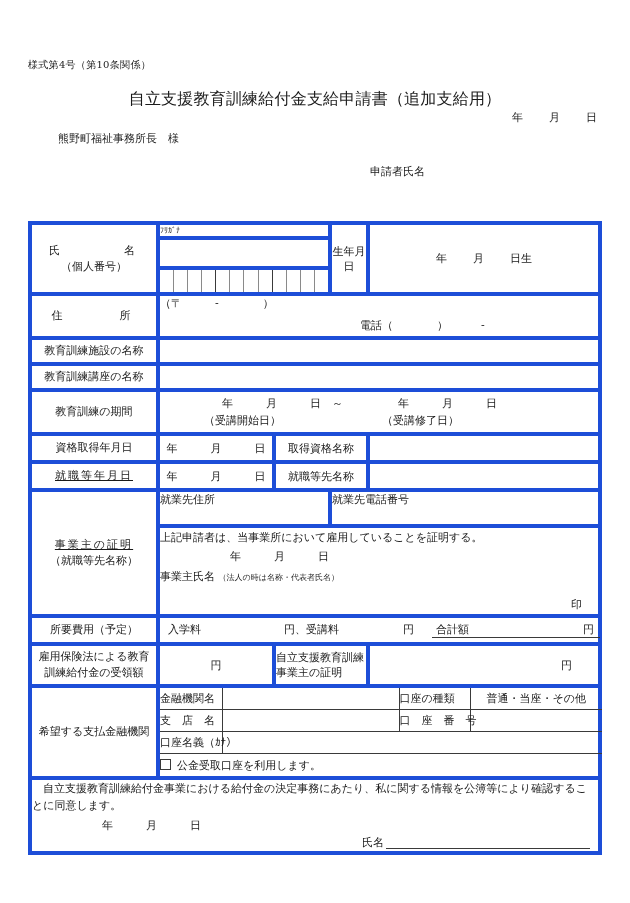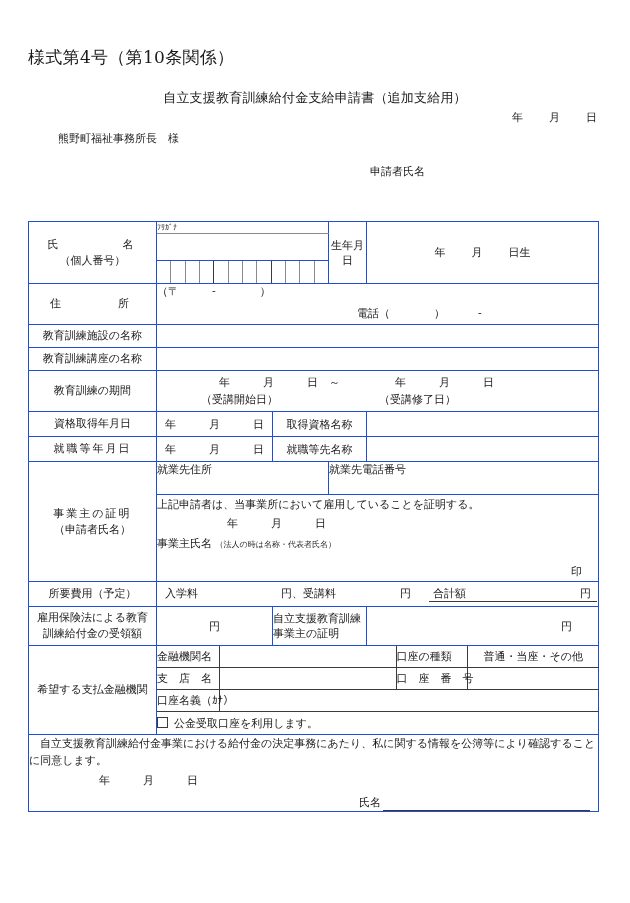--- a/index.html
+++ b/index.html
@@ -18,31 +18,31 @@
   }
   .page {
     position: absolute;
     inset: 0;
   }
 
   
   .form-no {
     position: absolute;
     left: 28px;
-    top: 46px;
-    font-size: 17px;
+    top: 58px;
+    font-size: 10px;
     letter-spacing: .3px;
     white-space: nowrap;
   }
   .doc-title {
     position: absolute;
     left: 0; right: 0;
     top: 89px;
     text-align: center;
-    font-size: 13px;
+    font-size: 16px;
     letter-spacing: .2px;
     white-space: nowrap;
   }
   .date-line-top {
     position: absolute;
     right: 33px;
     top: 110px;
     font-size: 11px;
     white-space: nowrap;
   }
@@ -74,38 +74,38 @@
   .tbl {
     position: absolute;
     left: 28px;
     top: 221px;
     width: 570px;
     border-collapse: collapse;
     table-layout: fixed;
     font-size: 11px;
   }
   .tbl td {
-    border: 1px solid #1d4ed8;
+    border: 4px solid #1d4ed8;
     padding: 0;
     vertical-align: middle;
     position: relative;
   }
   .lbl {
     text-align: center;
     line-height: 1.45;
     padding: 3px 2px;
   }
   .lbl-sub {
     text-align: left;
     padding: 2px 3px;
     white-space: nowrap;
   }
   .cellpad { padding: 3px 6px; }
   .nowrap { white-space: nowrap; }
-  .sp2 { letter-spacing: 2px; }
+  .sp2 { letter-spacing: 2px; text-decoration: underline; }
   .sp4 { letter-spacing: 4px; }
   .sp6 { letter-spacing: 6px; }
   .center { text-align: center; }
   .tiny { font-size: 8px; }
   .furi {
     font-size: 8px;
     padding: 1px 4px;
     border-bottom: 1px solid #8a8a8a !important;
     height: 11px;
     line-height: 11px;
@@ -152,23 +152,21 @@
     vertical-align: -1px;
     margin-right: 6px;
   }
   .consent {
     padding: 6px 8px 8px 8px;
     line-height: 1.55;
     font-size: 11px;
   }
   .consent .p1 { text-indent: 1em; }
   .sig-row {
-    margin-top: 5px;
     display: flex;
-    align-items: flex-end;
   }
   .sig-label {
     margin-left: 330px;
     white-space: nowrap;
   }
   .sig-rule {
     flex: 1;
     border-bottom: 1px solid #3a3a3a;
     height: 14px;
     margin-left: 2px;
@@ -285,21 +283,21 @@
     <tr>
       <td class="lbl sp2">就職等年月日</td>
       <td colspan="4" class="center nowrap" style="height:24px">年　　　月　　　日</td>
       <td colspan="3" class="center nowrap">就職等先名称</td>
       <td colspan="3" class="cellpad"></td>
     </tr>
 
     <tr>
       <td rowspan="2" class="lbl">
         <div class="sp2">事業主の証明</div>
-        <div>（申請者氏名）</div>
+        <div>（就職等先名称）</div>
       </td>
       <td colspan="6" class="cellpad" style="height:32px; vertical-align:top">就業先住所</td>
       <td colspan="4" class="cellpad" style="vertical-align:top">就業先電話番号</td>
     </tr>
     <tr>
       <td colspan="10" class="cellpad blkline" style="height:78px; vertical-align:top">
         <div class="nowrap">上記申請者は、当事業所において雇用していることを証明する。</div>
         <div class="nowrap date-inline">年　　　月　　　日</div>
         <div class="nowrap">
           <span>事業主氏名</span>

